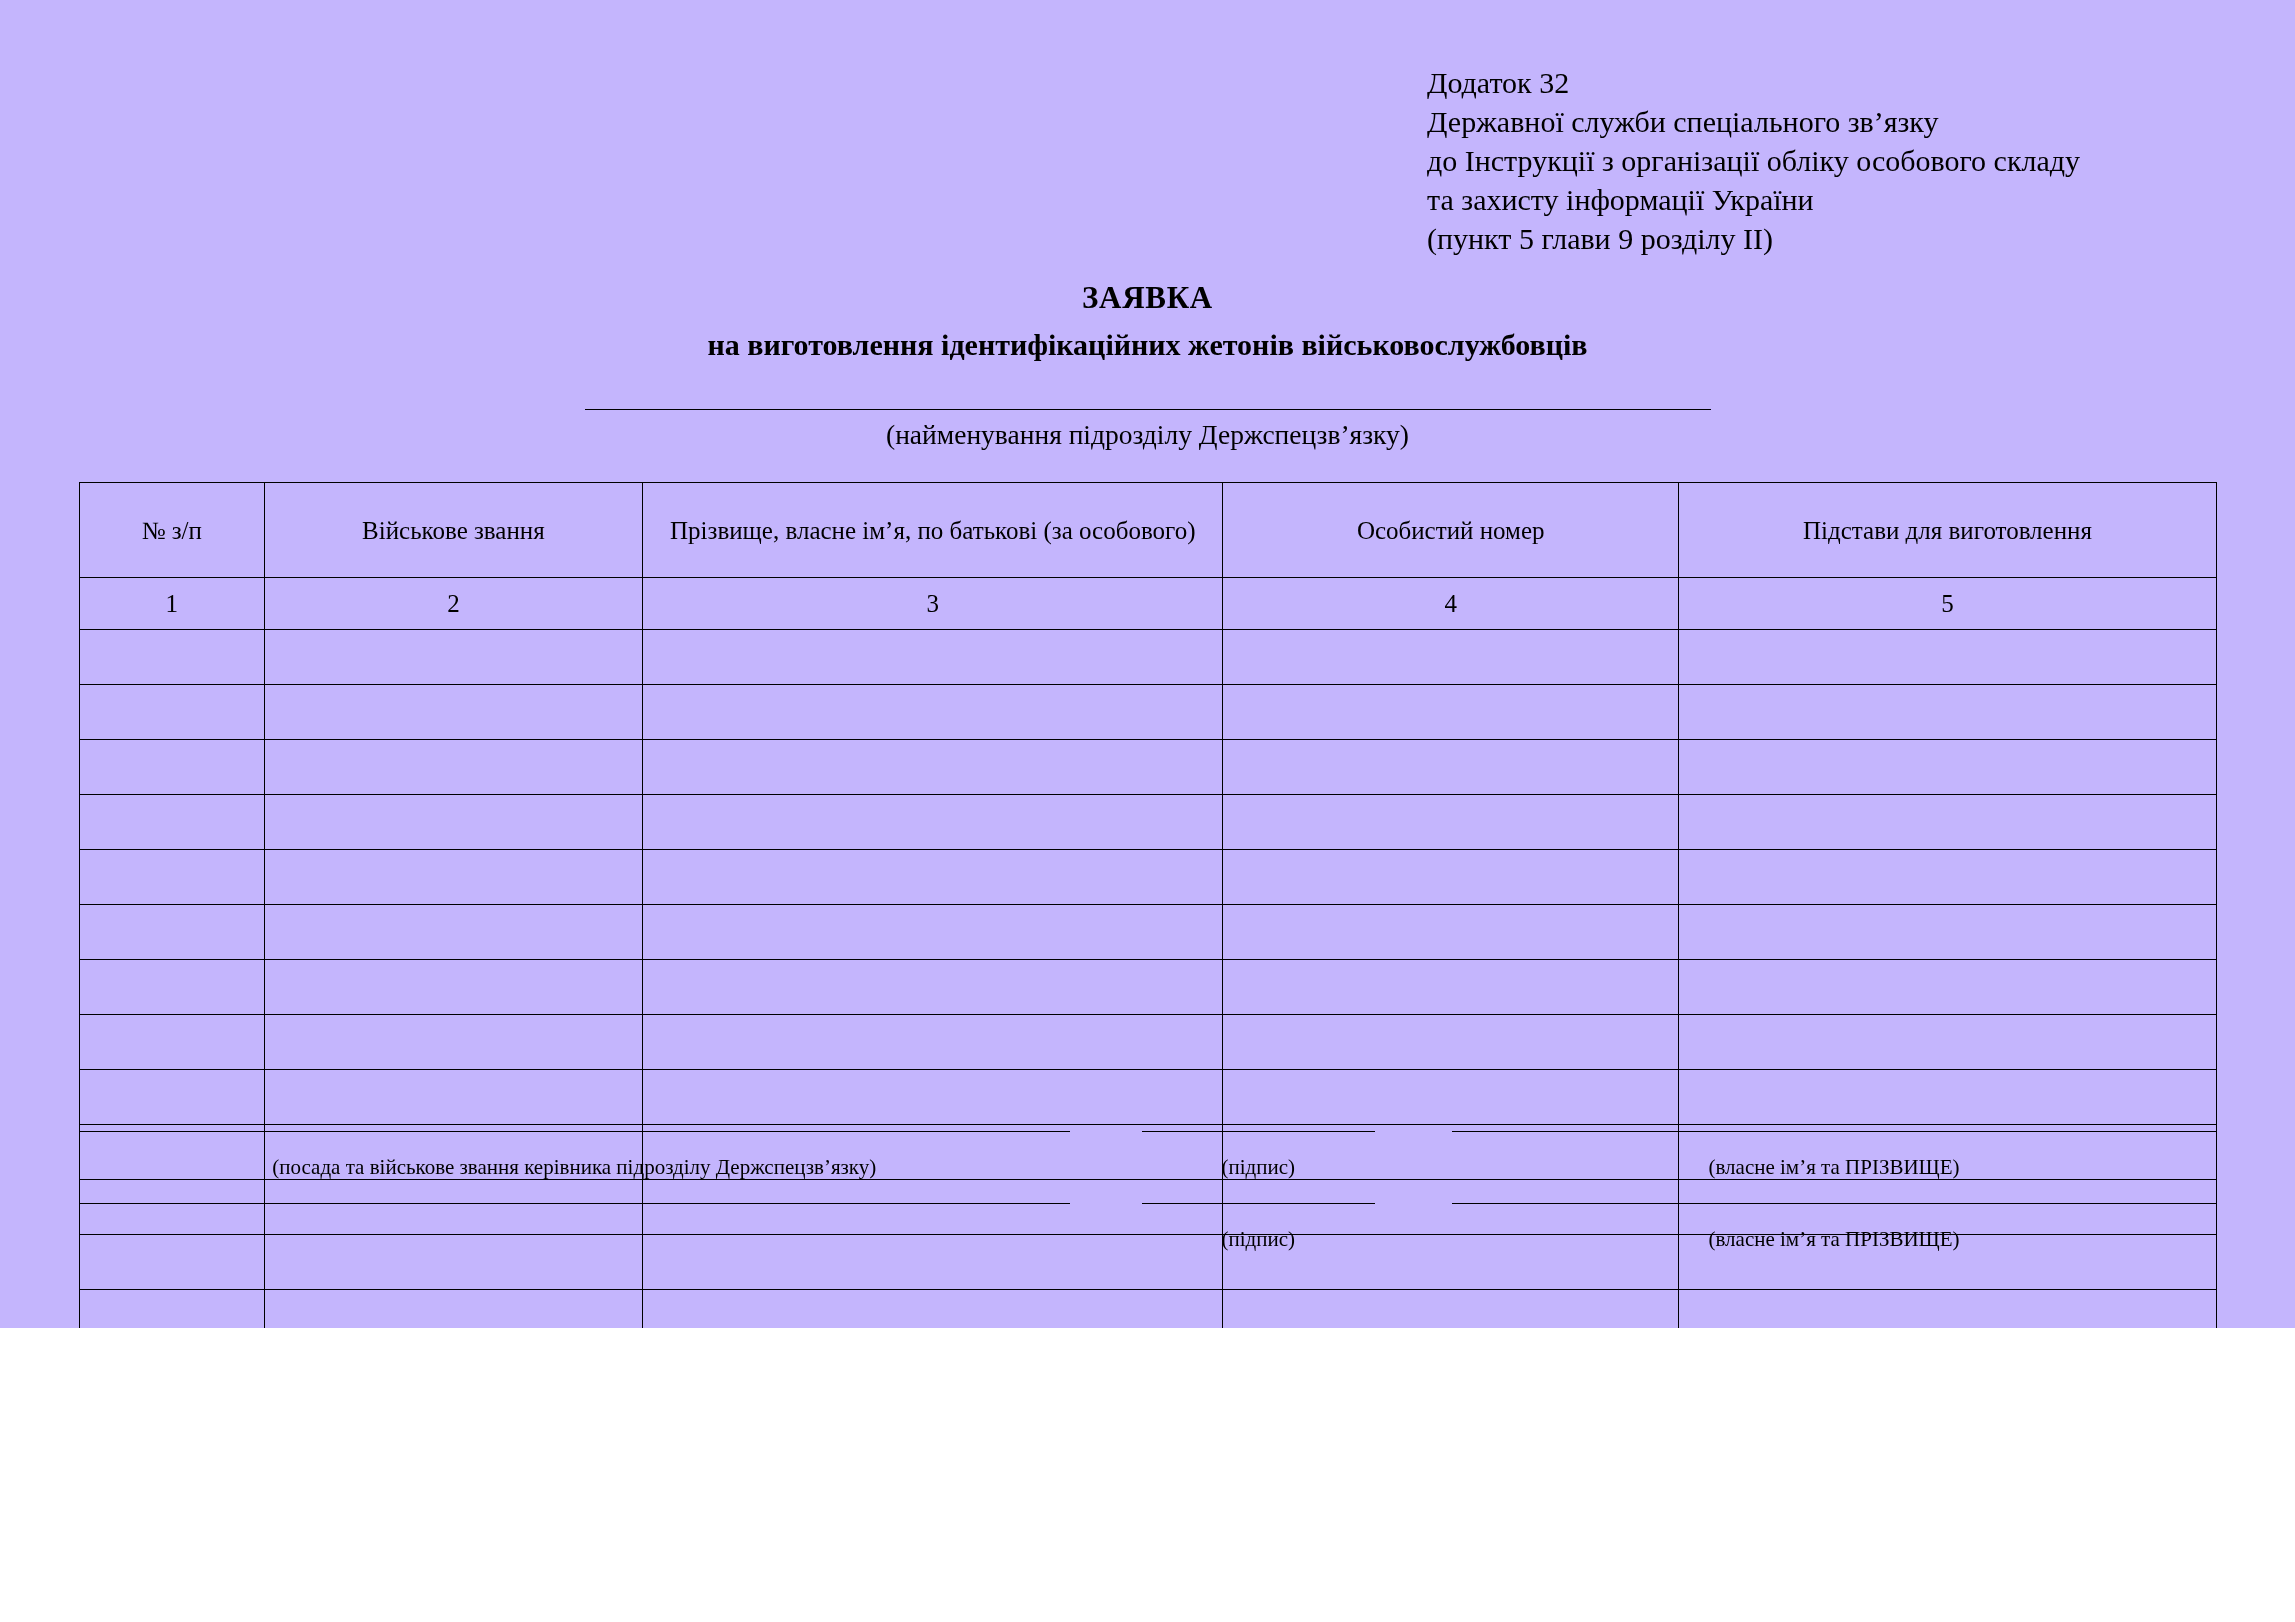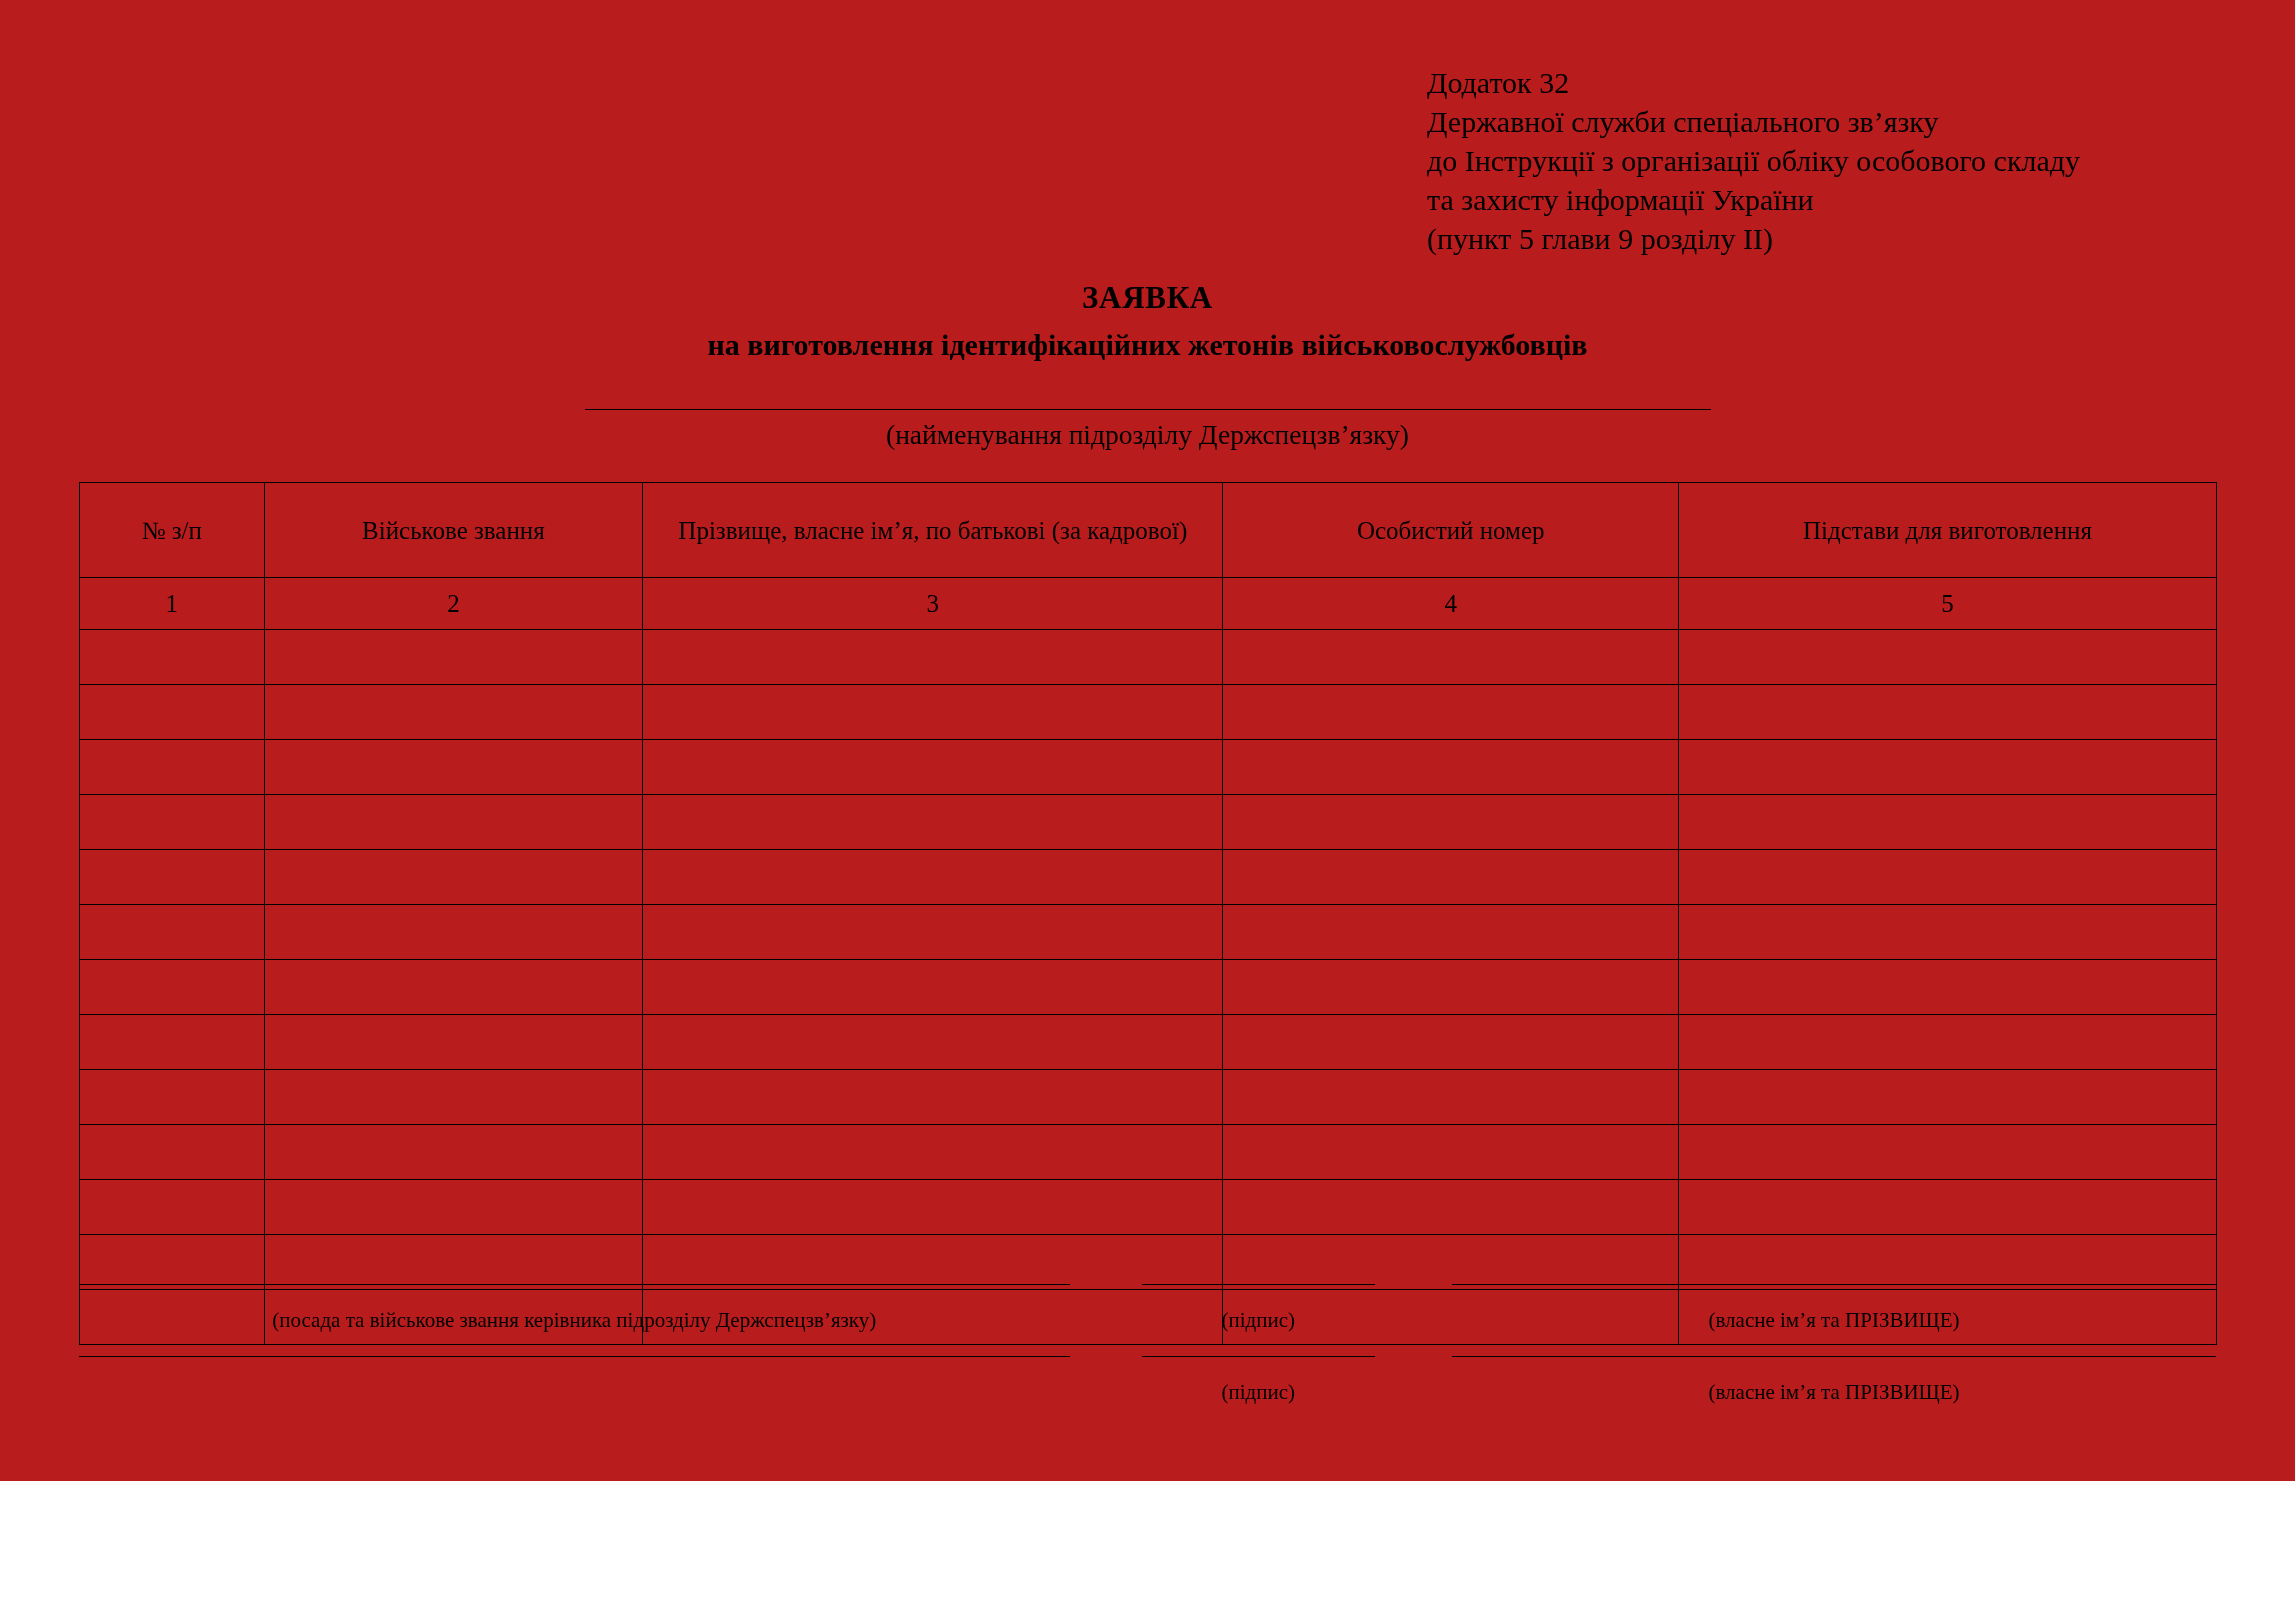--- a/index.html
+++ b/index.html
@@ -6,25 +6,25 @@
     margin: 0;
     padding: 0;
     background: #ffffff;
   }
   body {
     font-family: "Liberation Serif", serif;
     color: #000000;
   }
   .page {
     width: 2295px;
-    height: 1481px;
+    height: 1328px;
     position: relative;
     box-sizing: border-box;
     padding: 63px 79px 0 79px;
-    background: #b91c1c;
+    background: #c4b5fd;
     overflow: hidden;
   }
 
   
   .ref-block {
     margin-left: 1348px;
     font-size: 30px;
     line-height: 1.30;
     white-space: nowrap;
   }
@@ -152,21 +152,21 @@
       <col class="c1">
         <col class="c2">
         <col class="c3">
         <col class="c4">
         <col class="c5">
     </colgroup>
     <thead>
       <tr>
         <th>№ з/п</th>
         <th>Військове звання</th>
-        <th>Прізвище, власне ім’я, по батькові (за кадрової)</th>
+        <th>Прізвище, власне ім’я, по батькові (за особового)</th>
         <th>Особистий номер</th>
         <th>Підстави для виготовлення</th>
       </tr>
       <tr>
         <td class="numrow">1</td>
         <td class="numrow">2</td>
         <td class="numrow">3</td>
         <td class="numrow">4</td>
         <td class="numrow">5</td>
       </tr>

